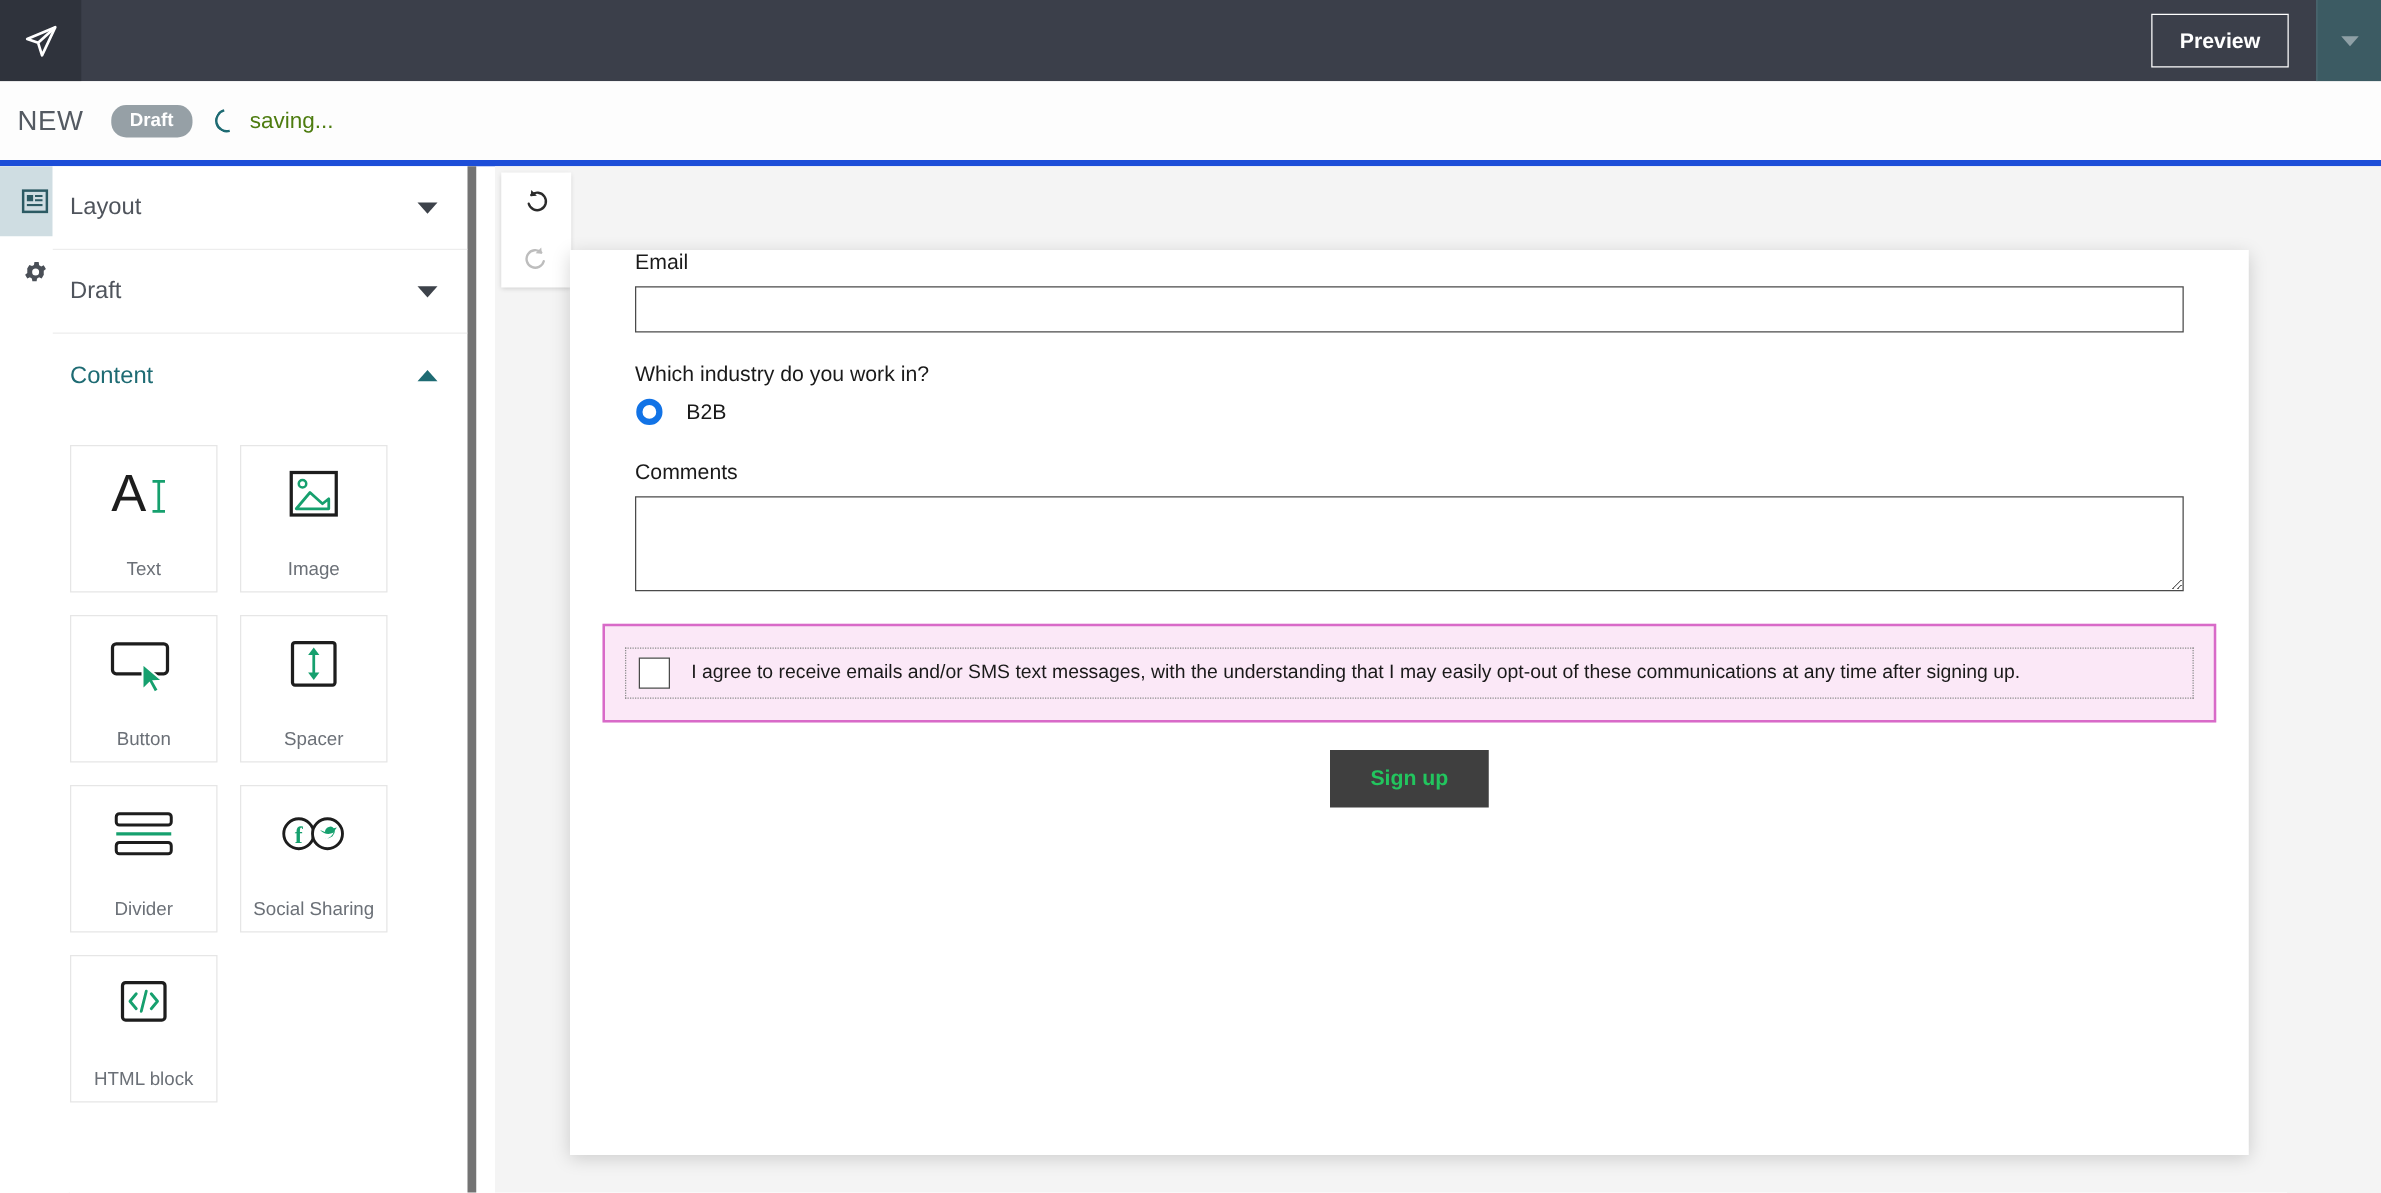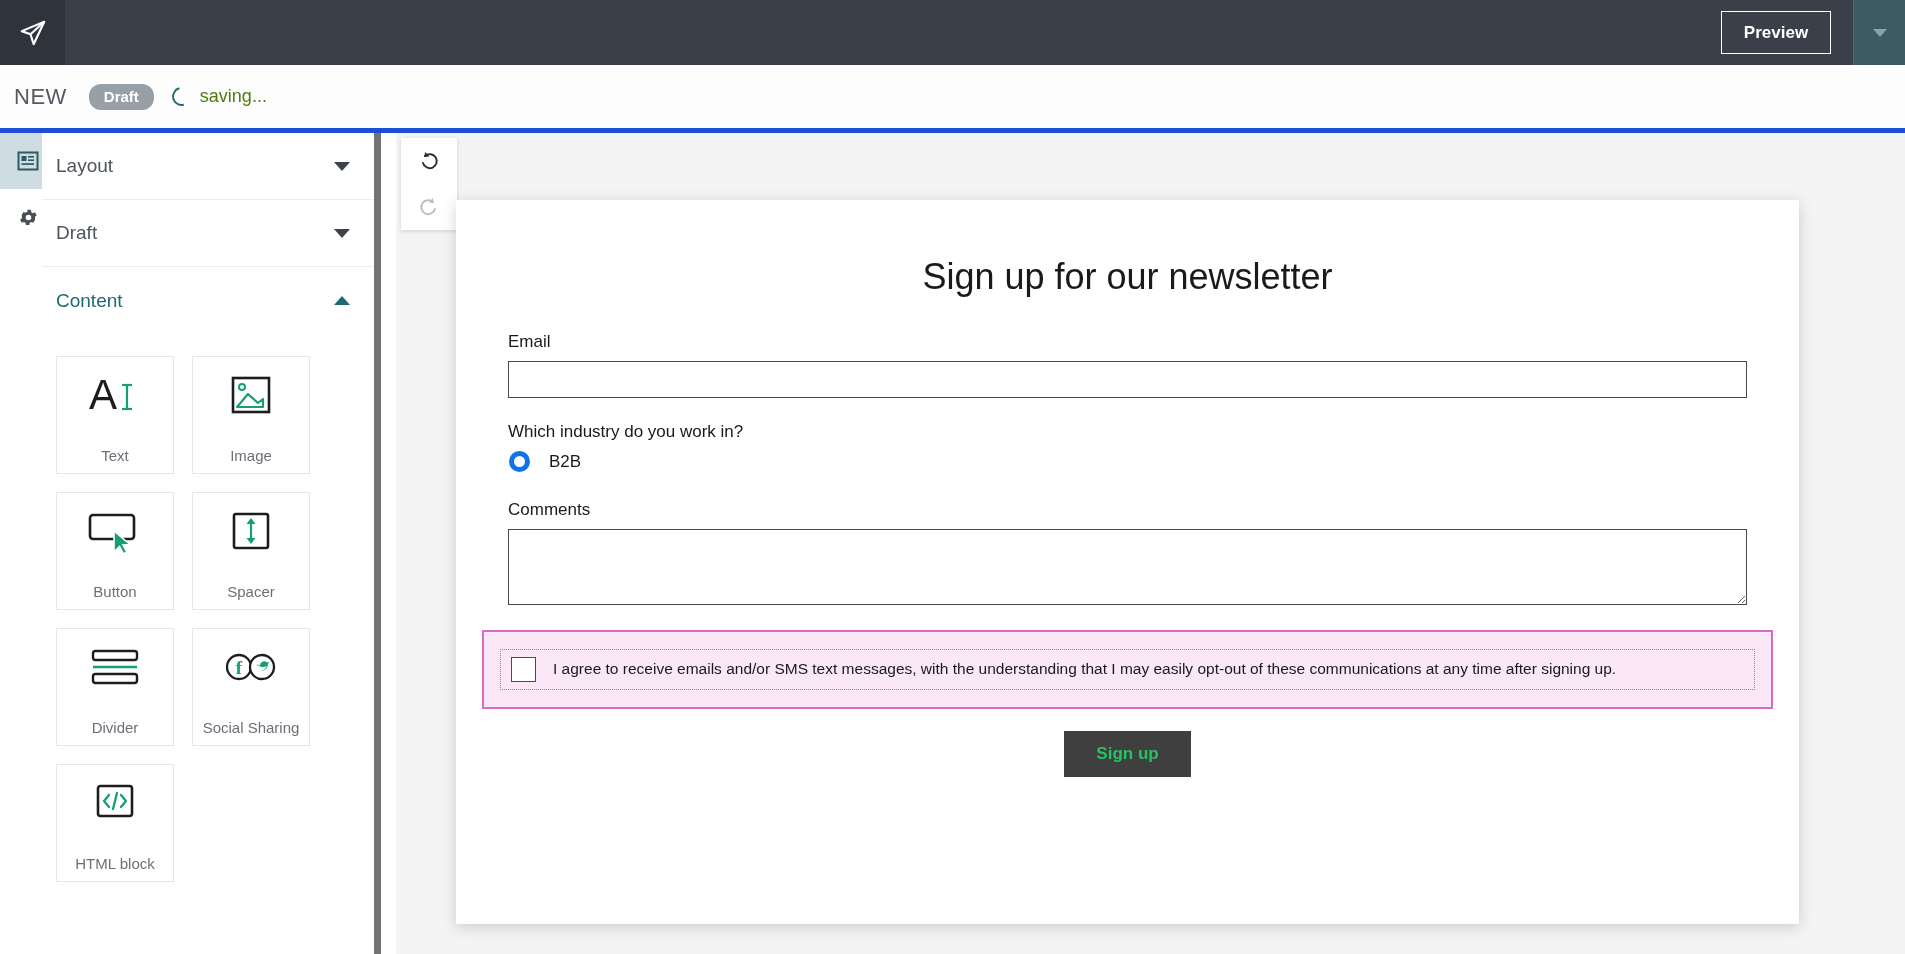--- a/index.html
+++ b/index.html
@@ -326,21 +326,20 @@
     <div class="icon-btn">
       <svg width="24" height="24" viewBox="0 0 24 24">
         <path d="M16 7 A7 7 0 1 0 18 14" fill="none" stroke="#bdbdbd" stroke-width="1.9" stroke-linecap="round"></path>
         <path d="M16 3 L16.5 8 L11.5 7.6 Z" fill="#bdbdbd"></path>
       </svg>
     </div>
   </div>
 
   <div class="email-card">
 
-    <h1 class="newsletter-title">Sign up for our newsletter</h1>
 
     <div>
       <div class="field-label">Email</div>
       <input class="text-input" type="text" placeholder="" style="">
     </div>
 
     <div class="q-label">Which industry do you work in?</div>
 
     <div class="radio-row">
       <span class="radio checked"></span>

